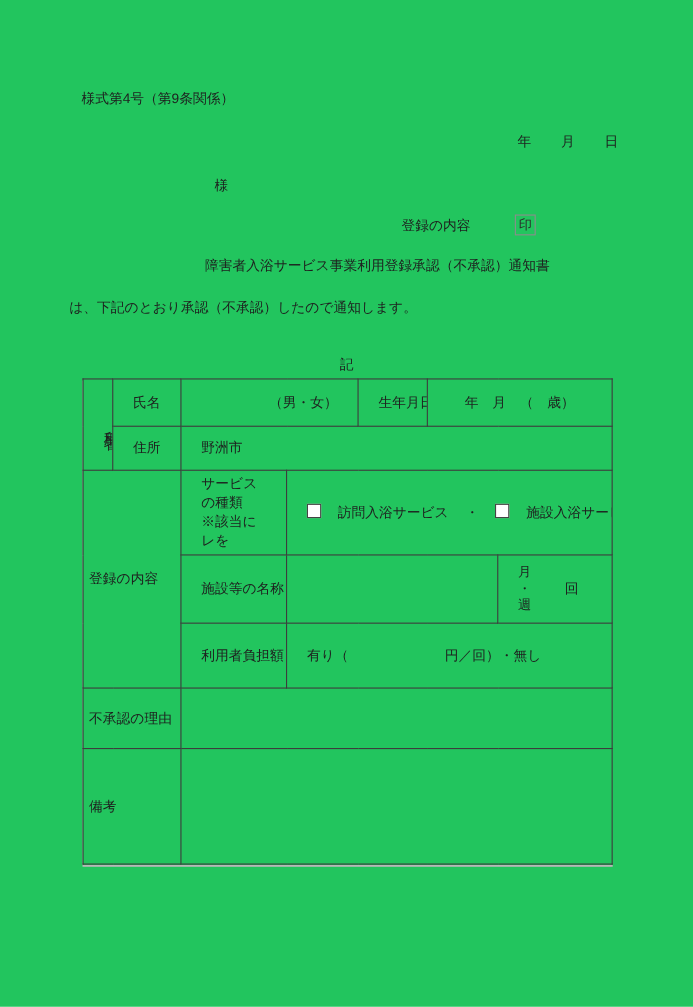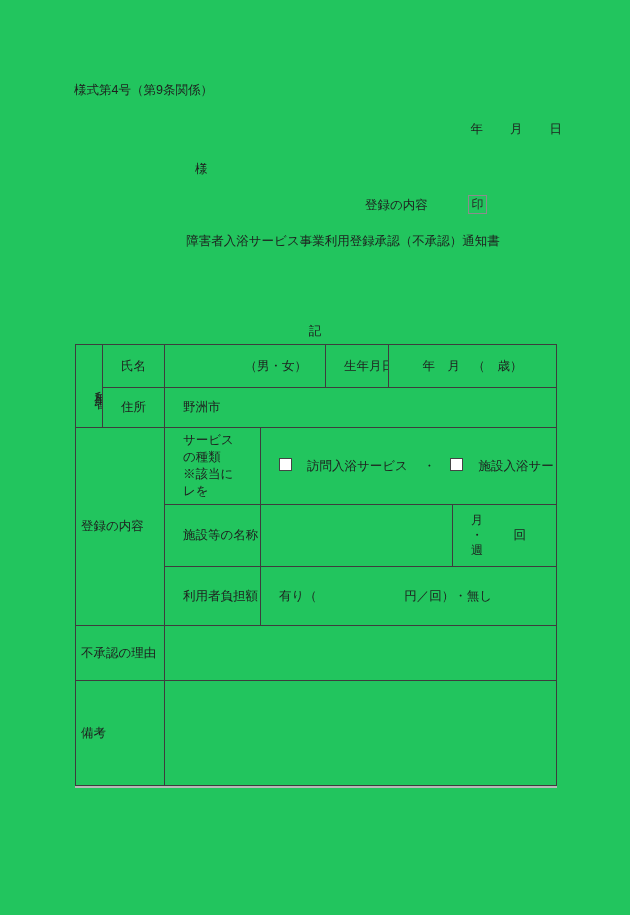--- a/index.html
+++ b/index.html
@@ -93,20 +93,21 @@
 
   <div class="abs sender">登録の内容</div>
 
   <div class="abs seal-box">
     <span>印</span>
   </div>
 
   <div class="abs doc-title">障害者入浴サービス事業利用登録承認（不承認）通知書</div>
 
   <div class="abs body-par">
+    <div class="line">は、下記のとおり承認（不承認）したので通知します。</div>
   </div>
 
   <div class="abs record-heading">記</div>
 
   <table class="form">
     <colgroup>
       <col style="width:27px">
         <col style="width:62px">
         <col style="width:96px">
       <col style="width:65px">

